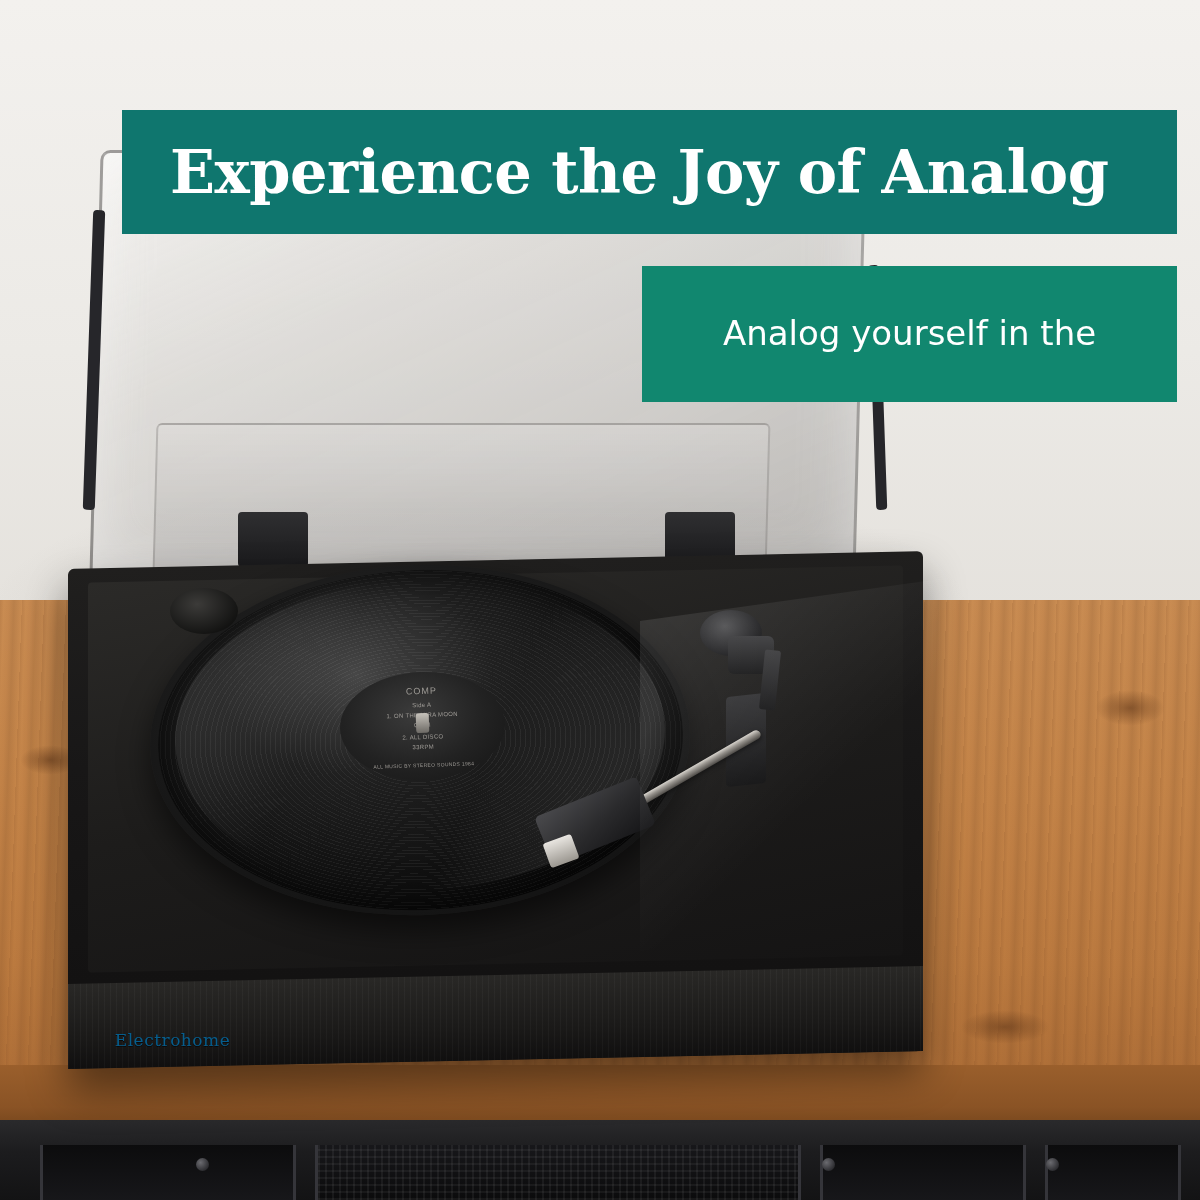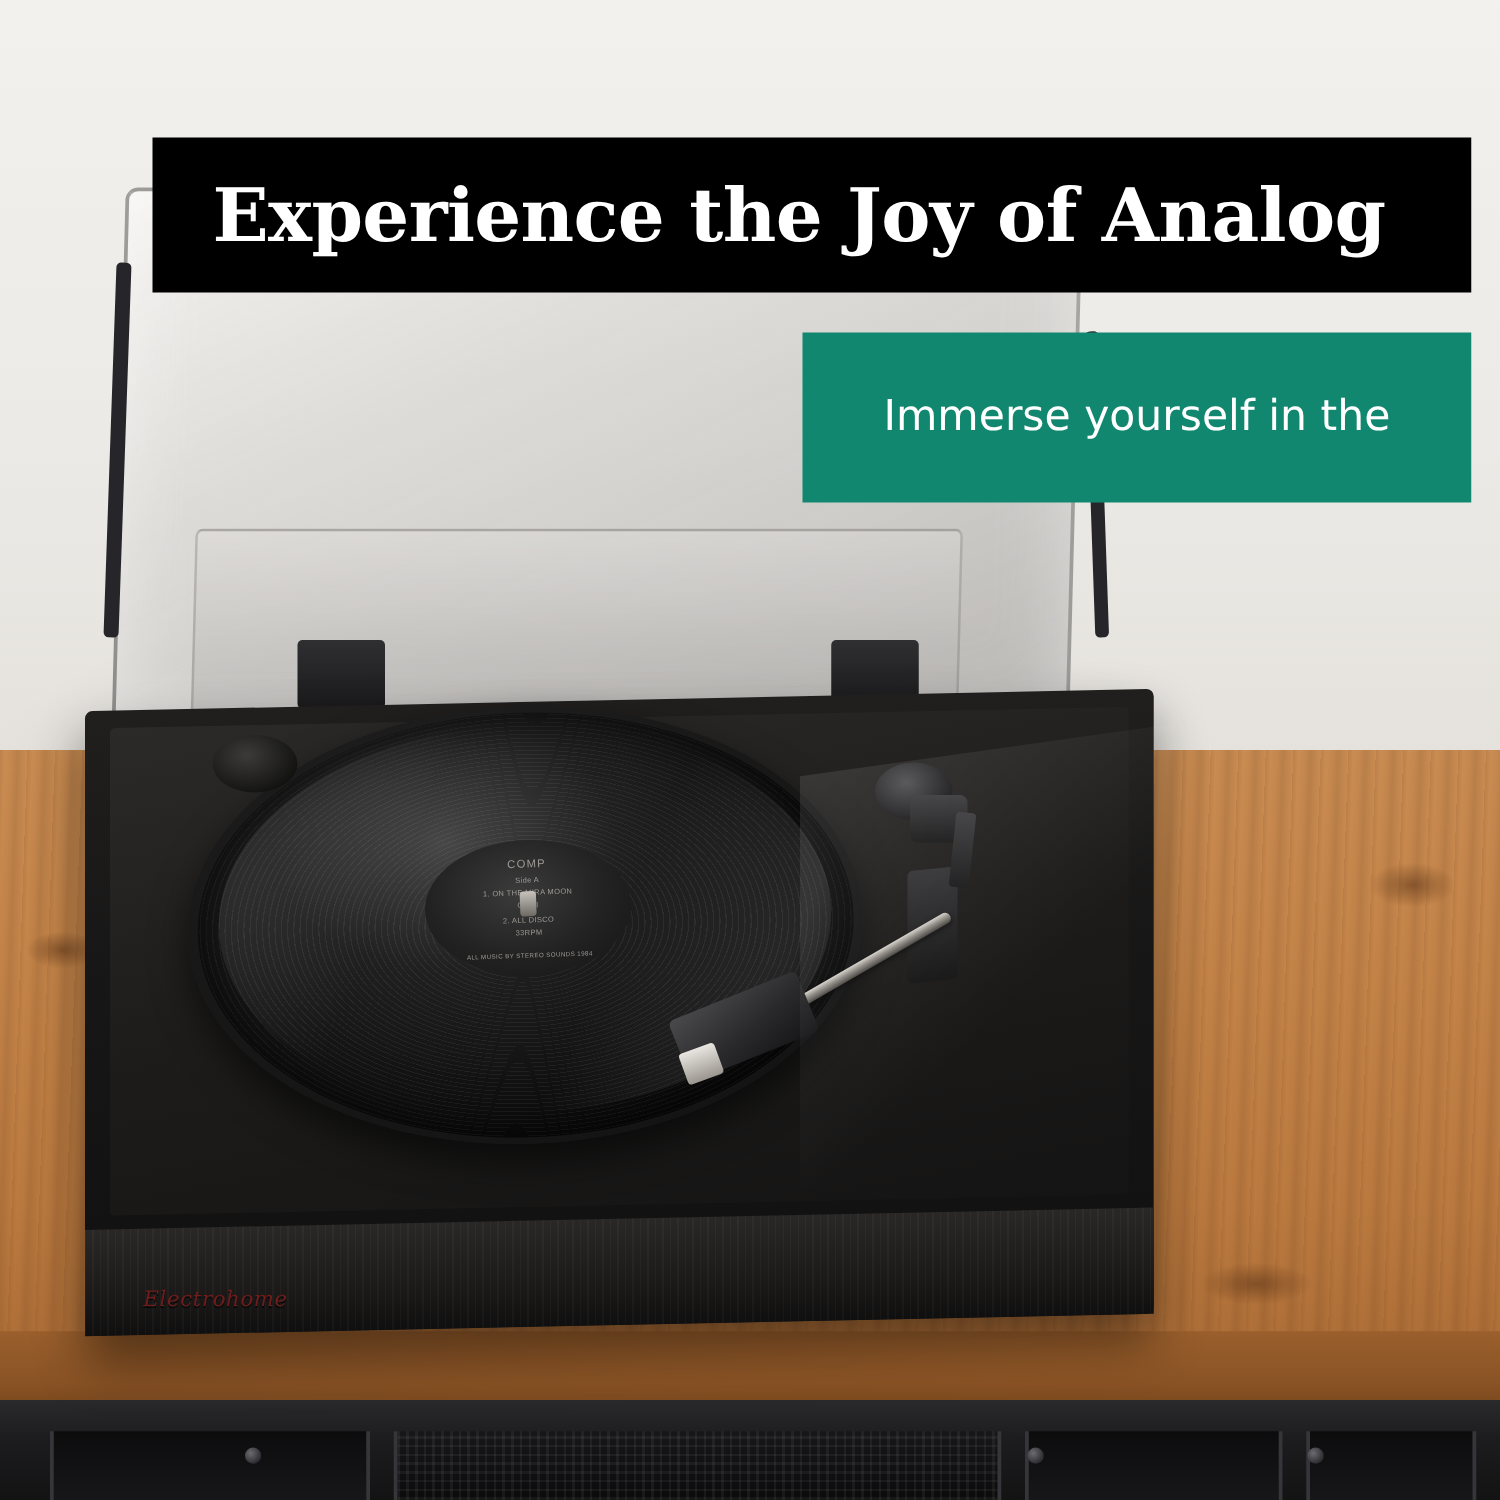--- a/index.html
+++ b/index.html
@@ -165,23 +165,22 @@
       repeating-linear-gradient(90deg, rgba(255,255,255,0.030) 0 1px, rgba(0,0,0,0) 1px 6px),
       linear-gradient(180deg, #292826 0%, #1a1918 65%, #100f0f 100%);
   }
   .brand-plate {
     position: absolute;
     left: 95px; top: 1023px;
     width: 155px; height: 34px;
     display: flex;
     align-items: center;
     justify-content: center;
-    color: #7f1d1d;
+    color: #0369a1;
     font-family: "DejaVu Serif", serif;
-    font-style: italic;
     font-size: 17px;
     letter-spacing: 0.5px;
     text-shadow: 0 1px 0 rgba(0,0,0,0.7);
     opacity: 0.85;
   }
 
   
   .platter {
     position: absolute;
     left: 150px; top: 565px;
@@ -319,21 +318,21 @@
     background: linear-gradient(140deg, rgba(255,255,255,0.10), rgba(255,255,255,0) 60%);
     transform: skewY(-8deg);
     pointer-events: none;
   }
 
   
   .banner-title {
     position: absolute;
     left: 122px; top: 110px;
     width: 1055px; height: 124px;
-    background: #000000;
+    background: #0f766e;
     display: flex;
     align-items: center;
     padding: 0 48px;
     box-sizing: border-box;
   }
   .banner-title h1 {
     margin: 0;
     color: #ffffff;
     font-family: "DejaVu Serif", serif;
     font-weight: bold;
@@ -429,17 +428,17 @@
 
     <div class="brand-plate">Electrohome</div>
   </div>
 
   <div class="banner-title">
     <h1>Experience the Joy of Analog</h1>
   </div>
 
   <div class="banner-sub">
     <p>
-      <span>Immerse yourself in the</span><br>
+      <span>Analog yourself in the</span><br>
     </p>
   </div>
 
 </div>
 
 </body></html>

